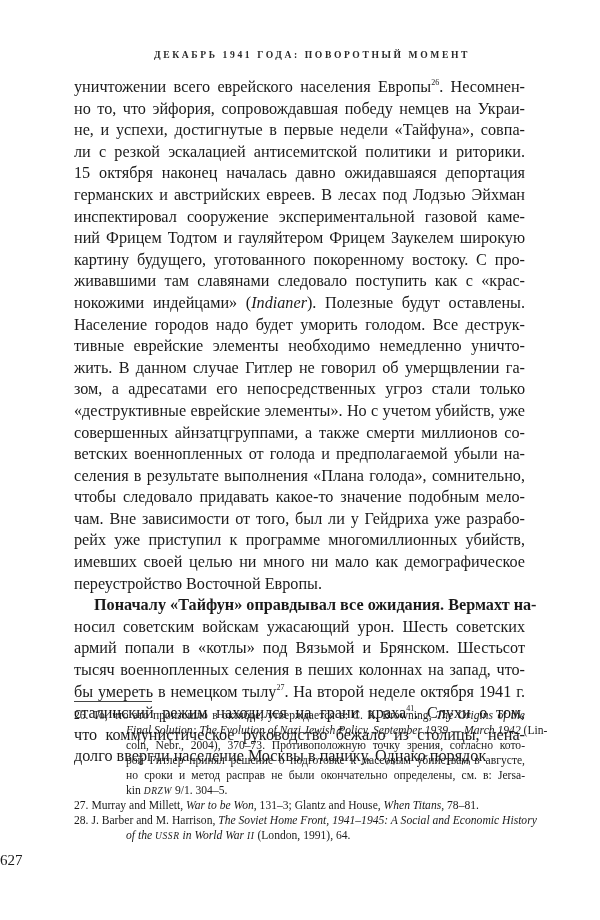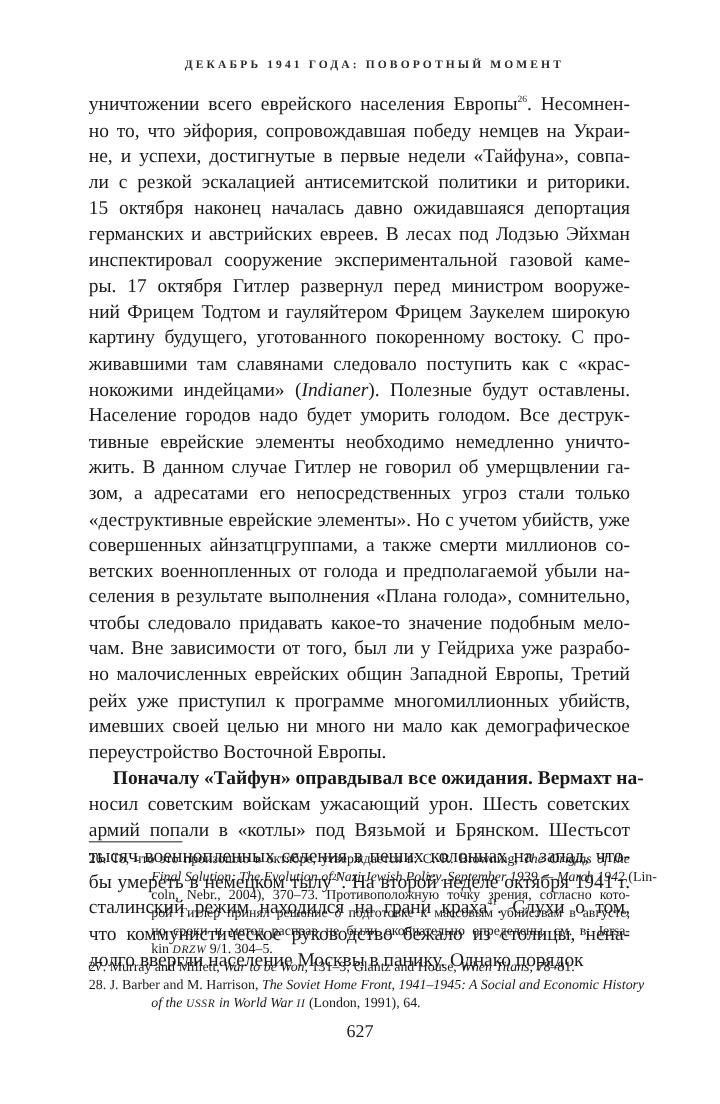--- a/index.html
+++ b/index.html
@@ -81,54 +81,51 @@
       padding-left: 52px;
     }
     .fn-line.last {
       text-align-last: left;
     }
     .page-number {
       position: absolute;
       top: 852px;
       left: 0;
       width: 600px;
-      text-align: center;
       font-size: 15px;
     }
     .sc { font-size: 9.5px; letter-spacing: 0.6px; font-style: italic; }
   </style>
 </head>
 <body>
 
 <div class="running-head">ДЕКАБРЬ 1941 ГОДА: ПОВОРОТНЫЙ МОМЕНТ</div>
 
 <div class="body-text" id="body-text">
     <div class="line">уничтожении всего еврейского населения Европы<sup>26</sup>. Несомнен-</div>
     <div class="line">но то, что эйфория, сопровождавшая победу немцев на Украи-</div>
     <div class="line">не, и успехи, достигнутые в первые недели «Тайфуна», совпа-</div>
     <div class="line">ли с резкой эскалацией антисемитской политики и риторики.</div>
     <div class="line">15 октября наконец началась давно ожидавшаяся депортация</div>
     <div class="line">германских и австрийских евреев. В лесах под Лодзью Эйхман</div>
     <div class="line">инспектировал сооружение экспериментальной газовой каме-</div>
-    <div class="line">ры. 17 октября Гитлер развернул перед министром вооруже-</div>
     <div class="line">ний Фрицем Тодтом и гауляйтером Фрицем Заукелем широкую</div>
     <div class="line">картину будущего, уготованного покоренному востоку. С про-</div>
     <div class="line">живавшими там славянами следовало поступить как с «крас-</div>
     <div class="line">нокожими индейцами» (<i>Indianer</i>). Полезные будут оставлены.</div>
     <div class="line">Население городов надо будет уморить голодом. Все деструк-</div>
     <div class="line">тивные еврейские элементы необходимо немедленно уничто-</div>
     <div class="line">жить. В данном случае Гитлер не говорил об умерщвлении га-</div>
     <div class="line">зом, а адресатами его непосредственных угроз стали только</div>
     <div class="line">«деструктивные еврейские элементы». Но с учетом убийств, уже</div>
     <div class="line">совершенных айнзатцгруппами, а также смерти миллионов со-</div>
     <div class="line">ветских военнопленных от голода и предполагаемой убыли на-</div>
     <div class="line">селения в результате выполнения «Плана голода», сомнительно,</div>
     <div class="line">чтобы следовало придавать какое-то значение подобным мело-</div>
     <div class="line">чам. Вне зависимости от того, был ли у Гейдриха уже разрабо-</div>
-    <div class="line">но малочисленных еврейских общин Западной Европы, Третий</div>
     <div class="line">рейх уже приступил к программе многомиллионных убийств,</div>
     <div class="line">имевших своей целью ни много ни мало как демографическое</div>
     <div class="line last">переустройство Восточной Европы.</div>
     <div class="line indent">Поначалу «Тайфун» оправдывал все ожидания. Вермахт на-</div>
     <div class="line">носил советским войскам ужасающий урон. Шесть советских</div>
     <div class="line">армий попали в «котлы» под Вязьмой и Брянском. Шестьсот</div>
     <div class="line">тысяч военнопленных селения в пеших колоннах на запад, что-</div>
     <div class="line">бы умереть в немецком тылу<sup>27</sup>. На второй неделе октября 1941 г.</div>
     <div class="line">сталинский режим находился на грани краха<sup>41</sup>. Слухи о том,</div>
     <div class="line">что коммунистическое руководство бежало из столицы, нена-</div>

